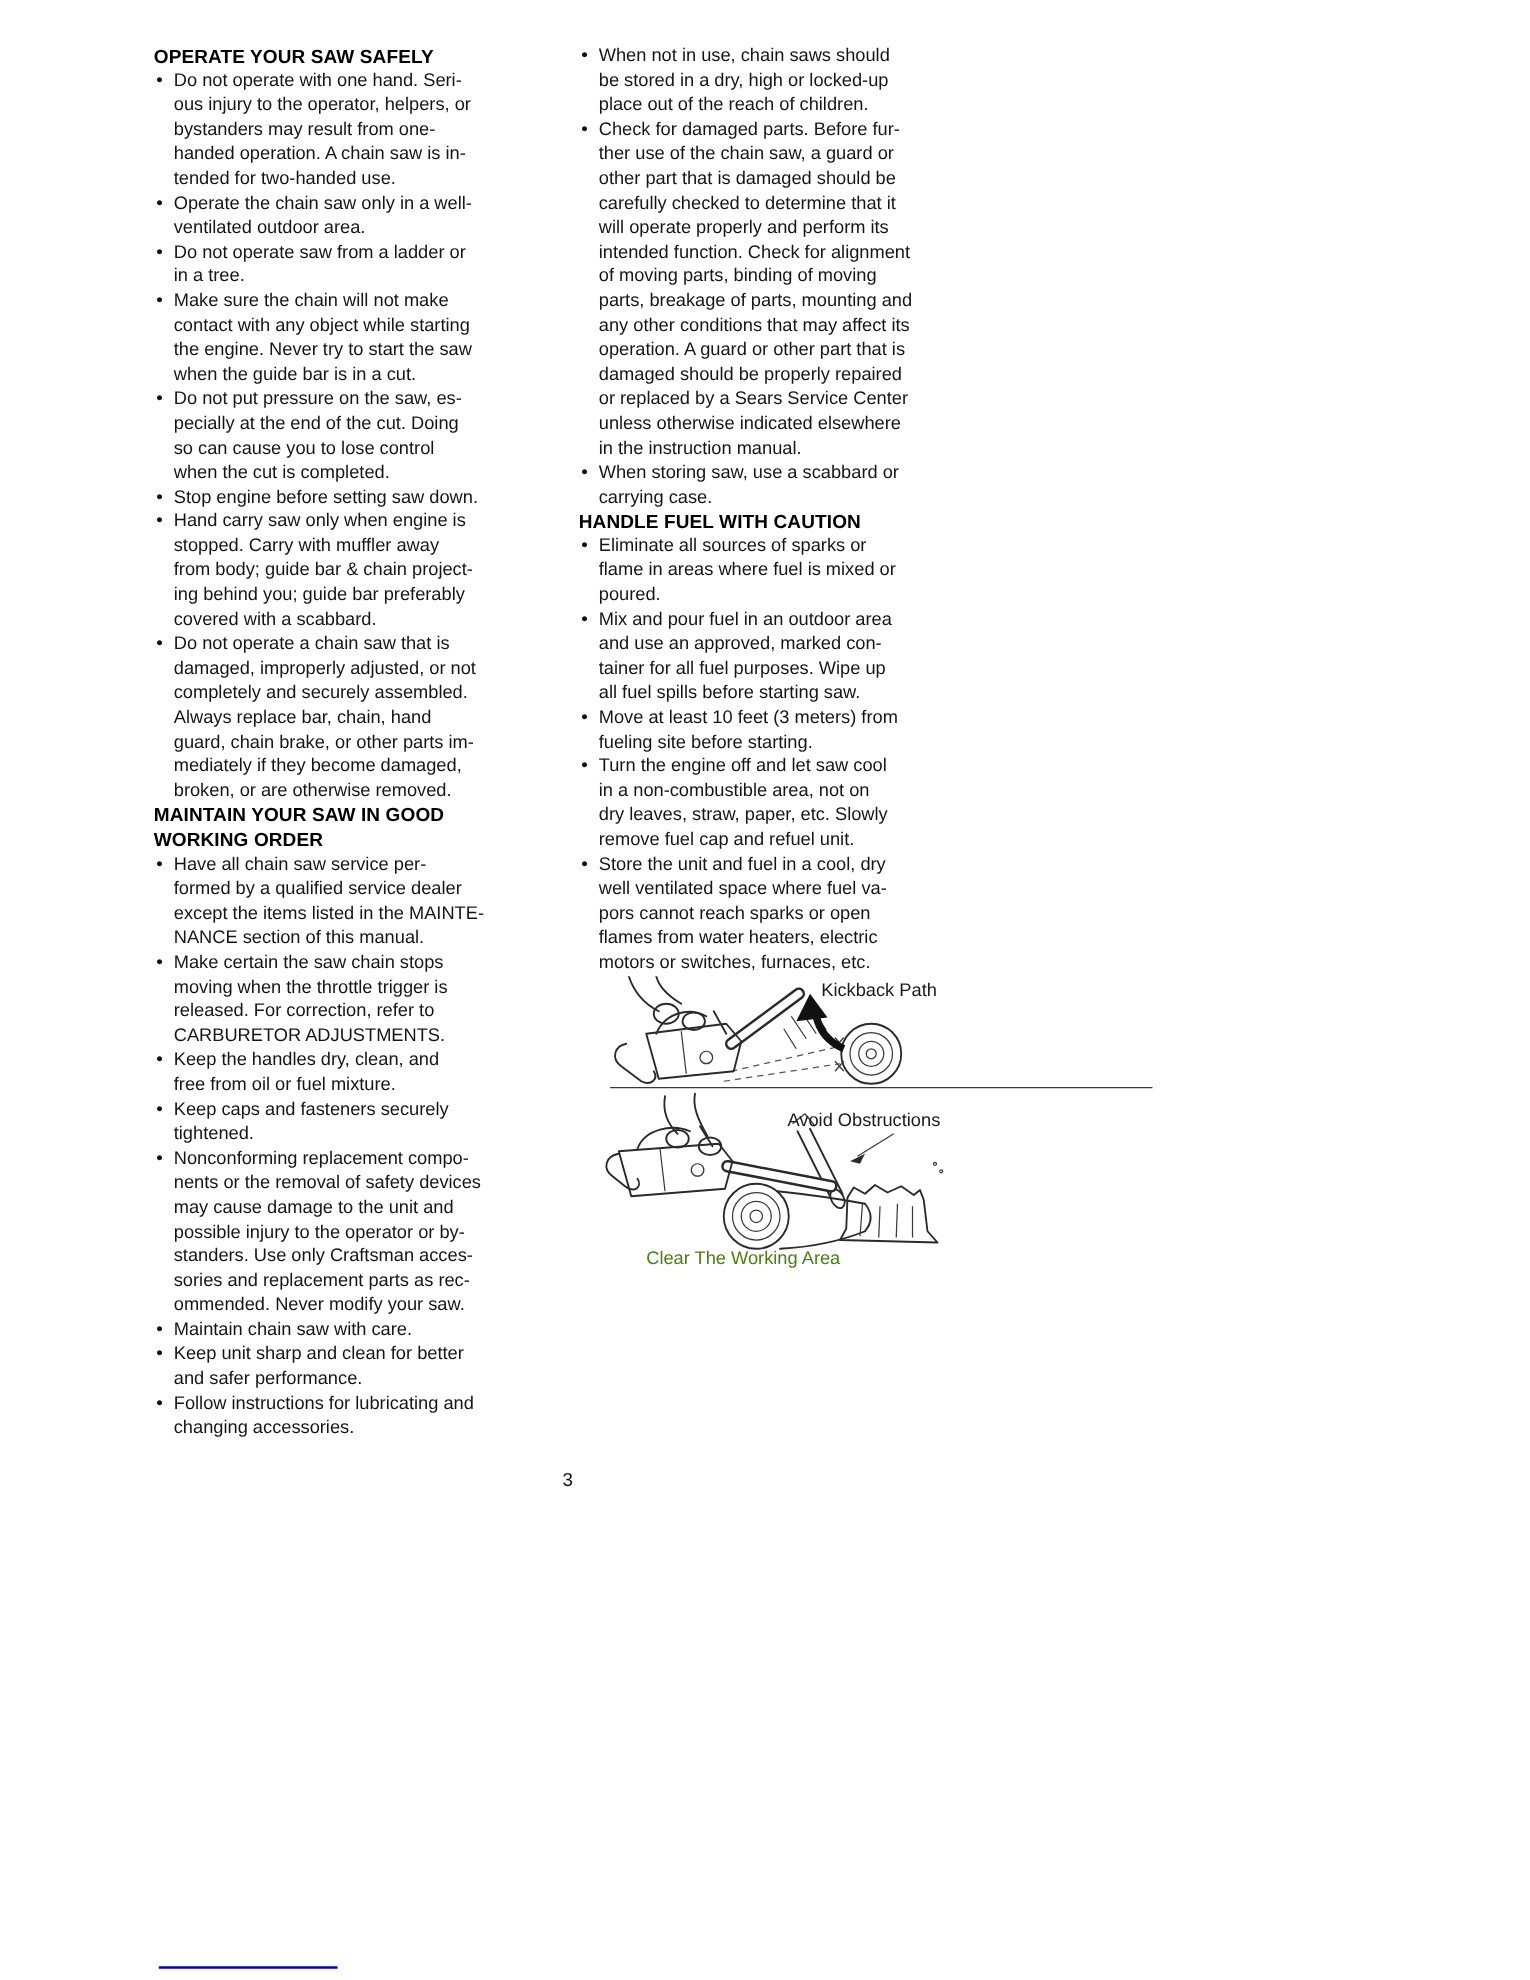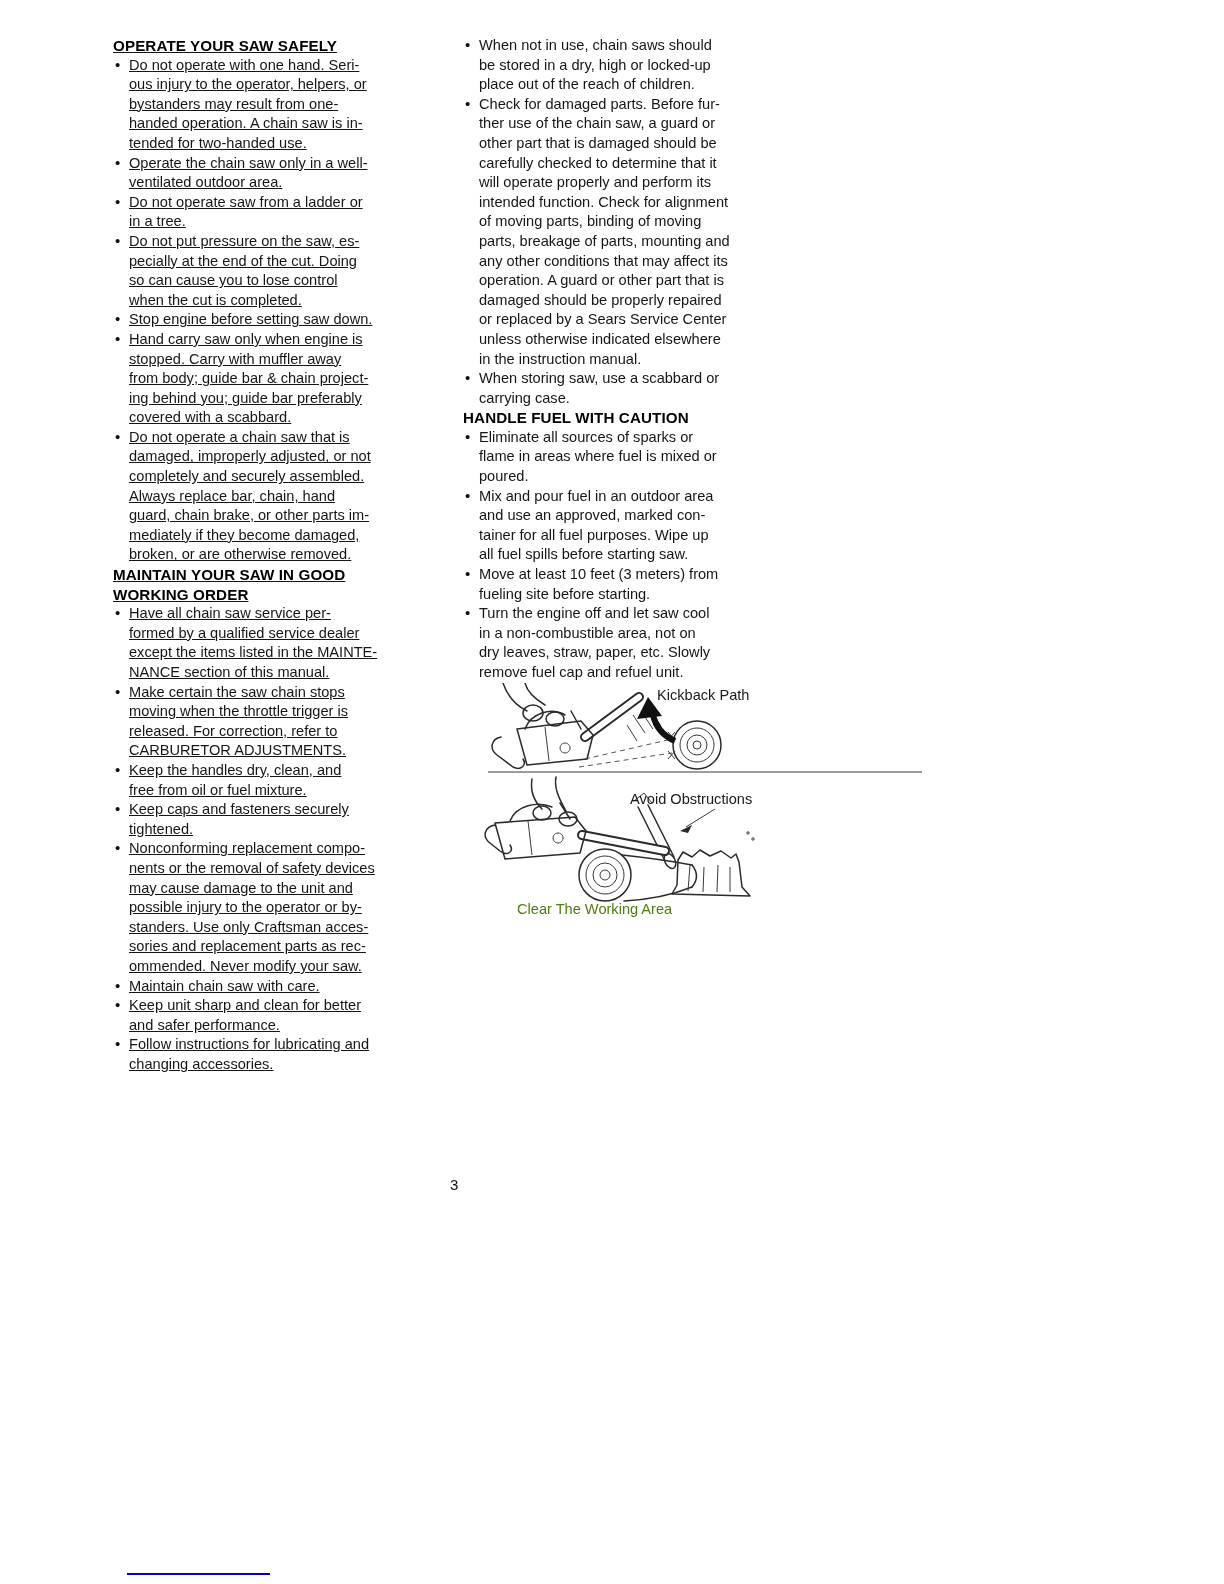--- a/index.html
+++ b/index.html
@@ -3,21 +3,21 @@
 <meta charset="utf-8">
 <style>
   html,body { margin:0; padding:0; }
   body {
     width:1224px; height:1584px; background:#ffffff; position:relative;
     font-family:"Liberation Sans", sans-serif; color:#151515;
     -webkit-font-smoothing:antialiased;
   }
   .page { position:absolute; inset:0; }
   .col { position:absolute; top:36px; font-size:14.6px; line-height:19.6px; }
-  .col-left  { left:113px; width:332px;text-decoration:underline; }
+  .col-left  { left:123px; width:332px; }
   .col-right { left:463px; width:340px; }
   .sec-heading {
     margin:0; font-size:15.2px; line-height:19.6px; font-weight:700;
     color:#000; white-space:pre-line; letter-spacing:.1px;
   }
   ul.bullets { list-style:none; margin:0; padding:0; }
   ul.bullets > li { position:relative; padding-left:16px; white-space:pre-line; }
   ul.bullets > li::before {
     content:"\2022"; position:absolute; left:2px; top:-1px; font-size:15px; color:#111;
   }
@@ -52,20 +52,24 @@
       <ul class="bullets">
         <li>Do not operate with one hand. Seri-
 ous injury to the operator, helpers, or
 bystanders may result from one-
 handed operation. A chain saw is in-
 tended for two-handed use.</li>
         <li>Operate the chain saw only in a well-
 ventilated outdoor area.</li>
         <li>Do not operate saw from a ladder or
 in a tree.</li>
+        <li>Make sure the chain will not make
+contact with any object while starting
+the engine. Never try to start the saw
+when the guide bar is in a cut.</li>
         <li>Do not put pressure on the saw, es-
 pecially at the end of the cut. Doing
 so can cause you to lose control
 when the cut is completed.</li>
         <li>Stop engine before setting saw down.</li>
         <li>Hand carry saw only when engine is
 stopped. Carry with muffler away
 from body; guide bar &amp; chain project-
 ing behind you; guide bar preferably
 covered with a scabbard.</li>
@@ -143,20 +147,25 @@
         <li>Mix and pour fuel in an outdoor area
 and use an approved, marked con-
 tainer for all fuel purposes. Wipe up
 all fuel spills before starting saw.</li>
         <li>Move at least 10 feet (3 meters) from
 fueling site before starting.</li>
         <li>Turn the engine off and let saw cool
 in a non-combustible area, not on
 dry leaves, straw, paper, etc. Slowly
 remove fuel cap and refuel unit.</li>
+        <li>Store the unit and fuel in a cool, dry
+well ventilated space where fuel va-
+pors cannot reach sparks or open
+flames from water heaters, electric
+motors or switches, furnaces, etc.</li>
       </ul>
     </section>
 
     <figure class="fig-kickback">
       <svg width="442" height="92" viewBox="0 0 442 92">
 
         <line class="thin" x1="3" y1="89" x2="437" y2="89"></line>
 
         <path class="dash" d="M100,76 L187,56"></path>
         <path class="dash" d="M94,84 L187,70"></path>

